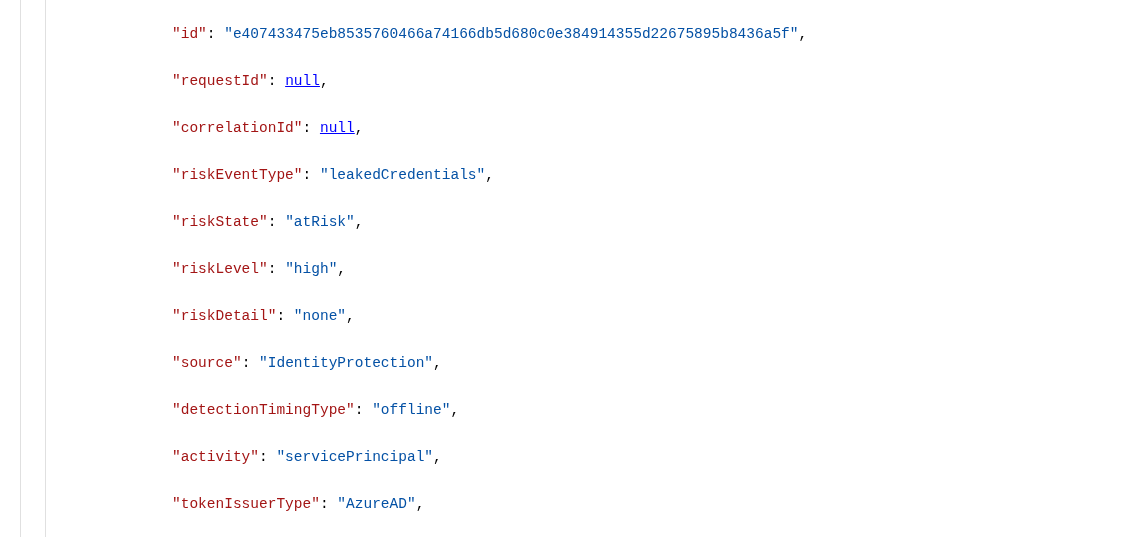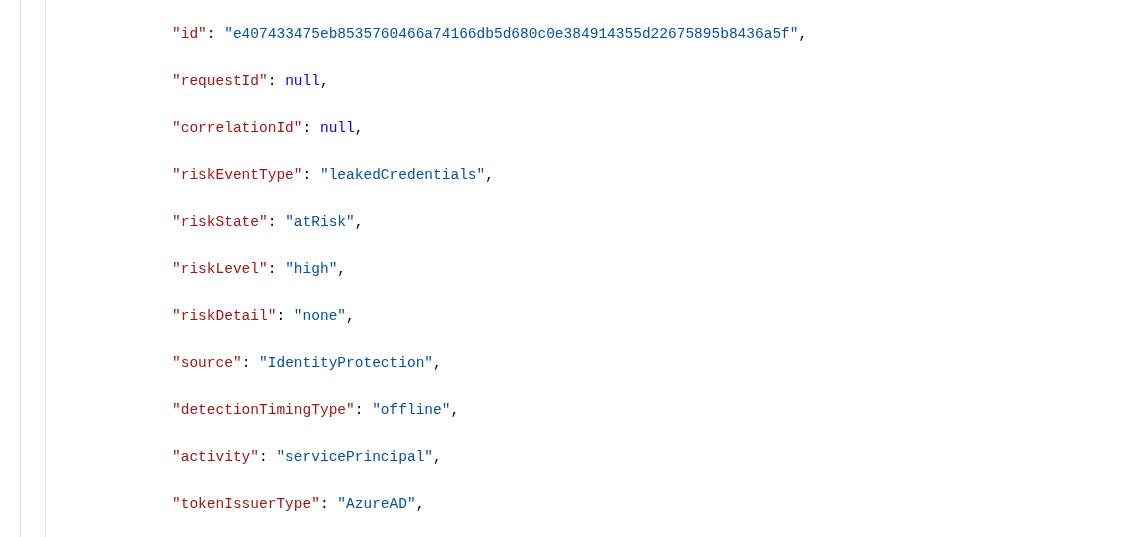--- a/index.html
+++ b/index.html
@@ -46,20 +46,21 @@
       color: #a31515;
     }
     .colon {
       color: #000000;
     }
     .str {
       color: #0451a5;
     }
     .null {
       color: #0000ff;
+      text-decoration: underline;
     }
     .punct {
       color: #000000;
     }
   </style>
 </head>
 <body>
 
 <div class="gutter-container">
   <div class="gutter-spacer"></div>

